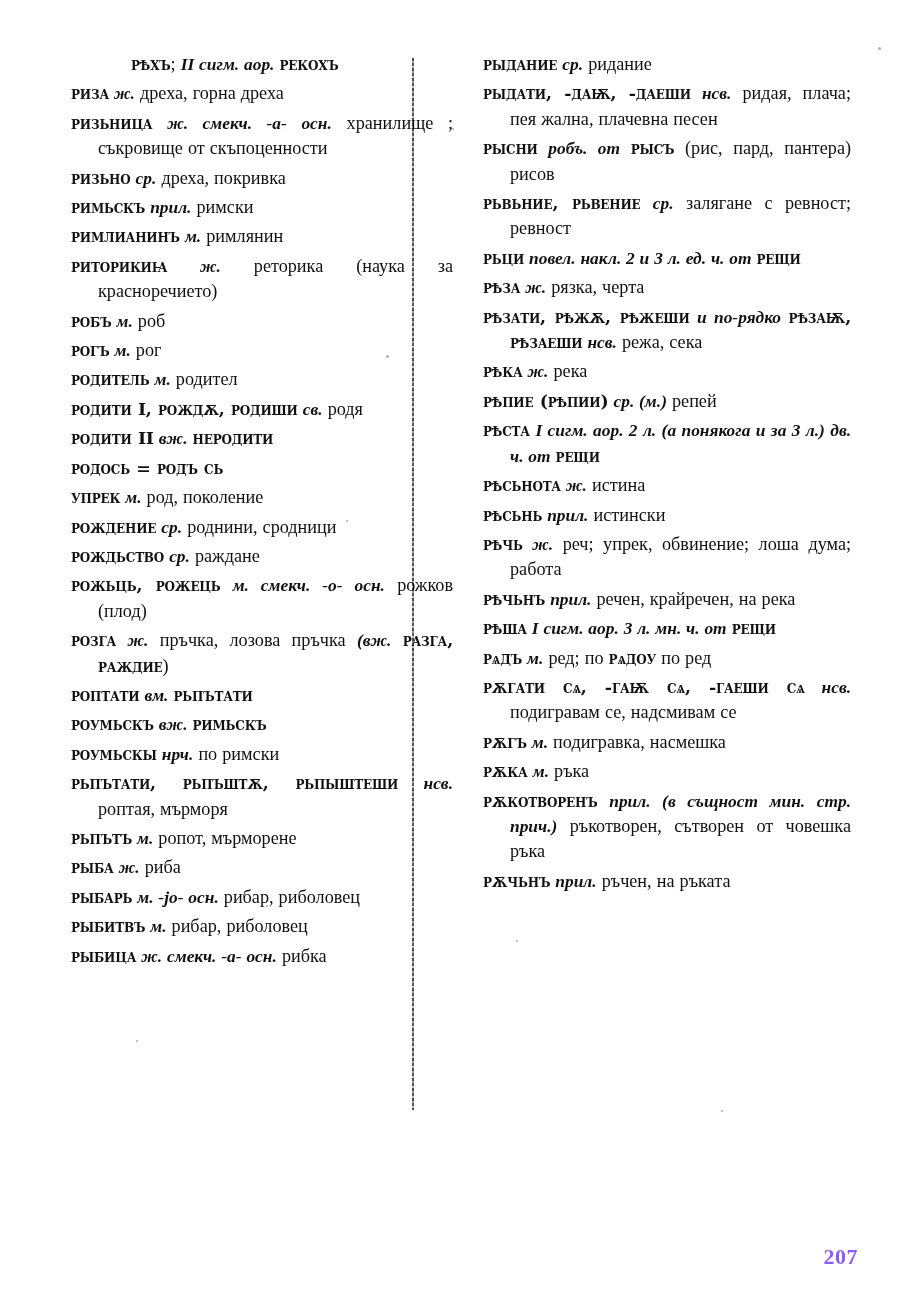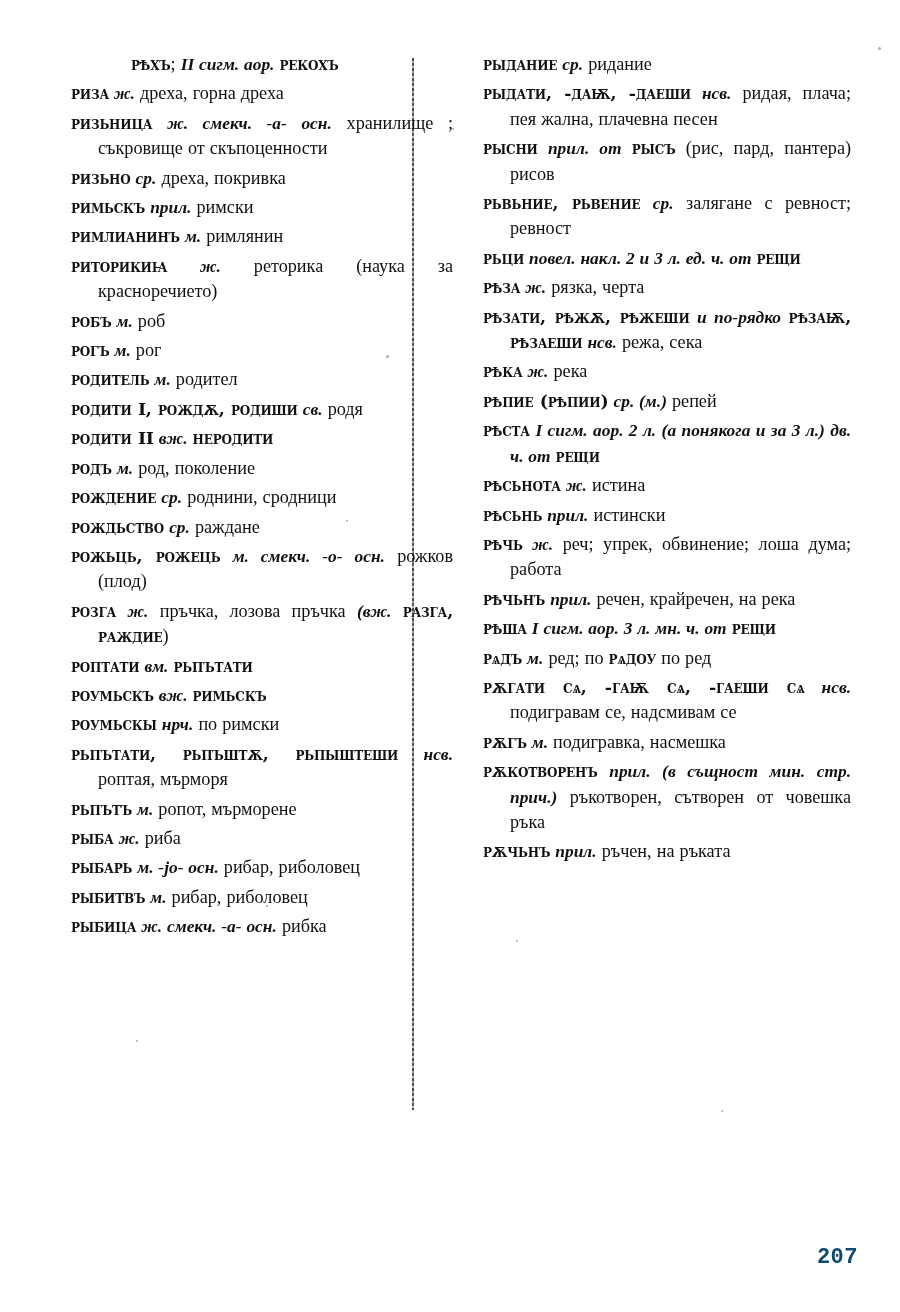--- a/index.html
+++ b/index.html
@@ -96,25 +96,25 @@
   .gl {
     font-weight: 400;
     font-size: 18.2px;
   }
 
   
   #page-number {
     position: absolute;
     right: 58px;
     bottom: 42px;
-    font-family: Liberation Mono, monospace;
+    font-family: Liberation Serif, serif;
     font-weight: 700;
     font-size: 22px;
     letter-spacing: .5px;
-    color: #0c4a6e;
+    color: #8b5cf6;
   }
 
   
   .speck {
     position: absolute;
     background: #6a6a6a;
     border-radius: 50%;
     opacity: .55;
   }
 </style>
@@ -132,54 +132,56 @@
         <p class="entry"><span class="hw">ризьница</span> <span class="gr">ж. смекч. -а- осн.</span> <span class="gl">хранилище ; съкровище от скъпоценности</span></p>
         <p class="entry"><span class="hw">ризьно</span> <span class="gr">ср.</span> <span class="gl">дреха, покривка</span></p>
         <p class="entry"><span class="hw">римьскъ</span> <span class="gr">прил.</span> <span class="gl">римски</span></p>
         <p class="entry"><span class="hw">римлианинъ</span> <span class="gr">м.</span> <span class="gl">римлянин</span></p>
         <p class="entry"><span class="hw">риторикиꙗ</span> <span class="gr">ж.</span> <span class="gl">реторика (наука за красноречието)</span></p>
         <p class="entry"><span class="hw">робъ</span> <span class="gr">м.</span> <span class="gl">роб</span></p>
         <p class="entry"><span class="hw">рогъ</span> <span class="gr">м.</span> <span class="gl">рог</span></p>
         <p class="entry"><span class="hw">родитель</span> <span class="gr">м.</span> <span class="gl">родител</span></p>
         <p class="entry"><span class="hw">родити I, рождѫ, родиши</span> <span class="gr">св.</span> <span class="gl">родя</span></p>
         <p class="entry"><span class="hw">родити II</span> <span class="gr">вж.</span> <span class="hw">неродити</span></p>
-        <p class="entry"><span class="hw">родъ</span> <span class="gr">м.</span> <span class="gl">род, поколение</span></p>
+        <p class="entry"><span class="hw">родось = родъ сь</span></p>
+        <p class="entry"><span class="hw">упрек</span> <span class="gr">м.</span> <span class="gl">род, поколение</span></p>
         <p class="entry"><span class="hw">рождение</span> <span class="gr">ср.</span> <span class="gl">роднини, сродници</span></p>
         <p class="entry"><span class="hw">рождьство</span> <span class="gr">ср.</span> <span class="gl">раждане</span></p>
         <p class="entry"><span class="hw">рожьць, рожець</span> <span class="gr">м. смекч. -о- осн.</span> <span class="gl">рожков (плод)</span></p>
         <p class="entry"><span class="hw">розга</span> <span class="gr">ж.</span> <span class="gl">пръчка, лозова пръчка</span> <span class="gr">(вж.</span> <span class="hw">разга, раждие</span><span class="gl">)</span></p>
         <p class="entry"><span class="hw">роптати</span> <span class="gr">вм.</span> <span class="hw">рьпътати</span></p>
         <p class="entry"><span class="hw">роумьскъ</span> <span class="gr">вж.</span> <span class="hw">римьскъ</span></p>
         <p class="entry"><span class="hw">роумьскы</span> <span class="gr">нрч.</span> <span class="gl">по римски</span></p>
         <p class="entry"><span class="hw">рьпътати, рьпъштѫ, рьпыштеши</span> <span class="gr">нсв.</span> <span class="gl">роптая, мърморя</span></p>
         <p class="entry"><span class="hw">рьпътъ</span> <span class="gr">м.</span> <span class="gl">ропот, мърморене</span></p>
         <p class="entry"><span class="hw">рыба</span> <span class="gr">ж.</span> <span class="gl">риба</span></p>
         <p class="entry"><span class="hw">рыбарь</span> <span class="gr">м. -јо- осн.</span> <span class="gl">рибар, риболовец</span></p>
         <p class="entry"><span class="hw">рыбитвъ</span> <span class="gr">м.</span> <span class="gl">рибар, риболовец</span></p>
         <p class="entry"><span class="hw">рыбица</span> <span class="gr">ж. смекч. -а- осн.</span> <span class="gl">рибка</span></p>
       </div>
     <div class="column" id="col-right">
         <p class="entry"><span class="hw">рыдание</span> <span class="gr">ср.</span> <span class="gl">ридание</span></p>
         <p class="entry"><span class="hw">рыдати, -даѭ, -даеши</span> <span class="gr">нсв.</span> <span class="gl">ридая, плача; пея жална, плачевна песен</span></p>
-        <p class="entry"><span class="hw">рысни</span> <span class="gr">прил. от</span> <span class="hw">рысъ</span> <span class="gl">(рис, пард, пантера) рисов</span></p>
+        <p class="entry"><span class="hw">рысни</span> <span class="gr">робъ. от</span> <span class="hw">рысъ</span> <span class="gl">(рис, пард, пантера) рисов</span></p>
         <p class="entry"><span class="hw">рьвьние, рьвение</span> <span class="gr">ср.</span> <span class="gl">залягане с ревност; ревност</span></p>
         <p class="entry"><span class="hw">рьци</span> <span class="gr">повел. накл. 2 и 3 л. ед. ч. от</span> <span class="hw">рещи</span></p>
         <p class="entry"><span class="hw">рѣза</span> <span class="gr">ж.</span> <span class="gl">рязка, черта</span></p>
         <p class="entry"><span class="hw">рѣзати, рѣжѫ, рѣжеши</span> <span class="gr">и по-рядко</span> <span class="hw">рѣзаѭ, рѣзаеши</span> <span class="gr">нсв.</span> <span class="gl">режа, сека</span></p>
         <p class="entry"><span class="hw">рѣка</span> <span class="gr">ж.</span> <span class="gl">река</span></p>
         <p class="entry"><span class="hw">рѣпие (рѣпии)</span> <span class="gr">ср. (м.)</span> <span class="gl">репей</span></p>
         <p class="entry"><span class="hw">рѣста</span> <span class="gr">I сигм. аор. 2 л. (а понякога и за 3 л.) дв. ч. от</span> <span class="hw">рещи</span></p>
         <p class="entry"><span class="hw">рѣсьнота</span> <span class="gr">ж.</span> <span class="gl">истина</span></p>
         <p class="entry"><span class="hw">рѣсьнь</span> <span class="gr">прил.</span> <span class="gl">истински</span></p>
         <p class="entry"><span class="hw">рѣчь</span> <span class="gr">ж.</span> <span class="gl">реч; упрек, обвинение; лоша дума; работа</span></p>
         <p class="entry"><span class="hw">рѣчьнъ</span> <span class="gr">прил.</span> <span class="gl">речен, крайречен, на река</span></p>
         <p class="entry"><span class="hw">рѣша</span> <span class="gr">I сигм. аор. 3 л. мн. ч. от</span> <span class="hw">рещи</span></p>
         <p class="entry"><span class="hw">рѧдъ</span> <span class="gr">м.</span> <span class="gl">ред; по</span> <span class="hw">рѧдоу</span> <span class="gl">по ред</span></p>
         <p class="entry"><span class="hw">рѫгати сѧ, -гаѭ сѧ, -гаеши сѧ</span> <span class="gr">нсв.</span> <span class="gl">подигравам се, надсмивам се</span></p>
         <p class="entry"><span class="hw">рѫгъ</span> <span class="gr">м.</span> <span class="gl">подигравка, насмешка</span></p>
+        <p class="entry"><span class="hw">рѫка</span> <span class="gr">м.</span> <span class="gl">ръка</span></p>
         <p class="entry"><span class="hw">рѫкотворенъ</span> <span class="gr">прил. (в същност мин. стр. прич.)</span> <span class="gl">ръкотворен, сътворен от човешка ръка</span></p>
         <p class="entry"><span class="hw">рѫчьнъ</span> <span class="gr">прил.</span> <span class="gl">ръчен, на ръката</span></p>
       </div>
   </div>
 
   <div id="page-number">207</div>
 
   <span class="speck" style="left:370px;top:355px;width:3px;height:3px;"></span>
   <span class="speck" style="left:330px;top:520px;width:2px;height:2px;"></span>
   <span class="speck" style="left:862px;top:47px;width:3px;height:3px;"></span>

